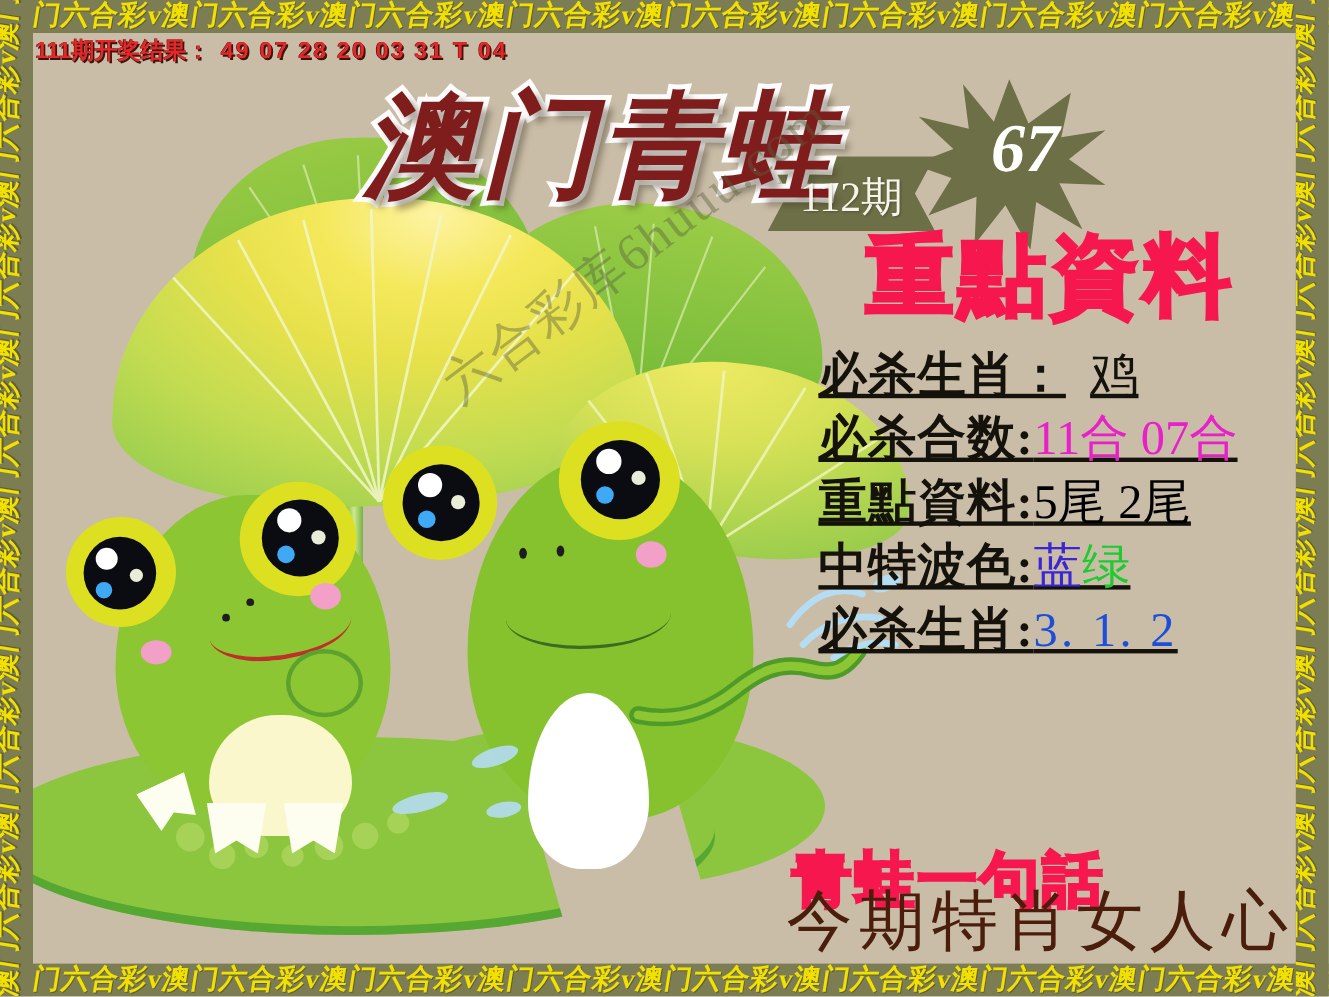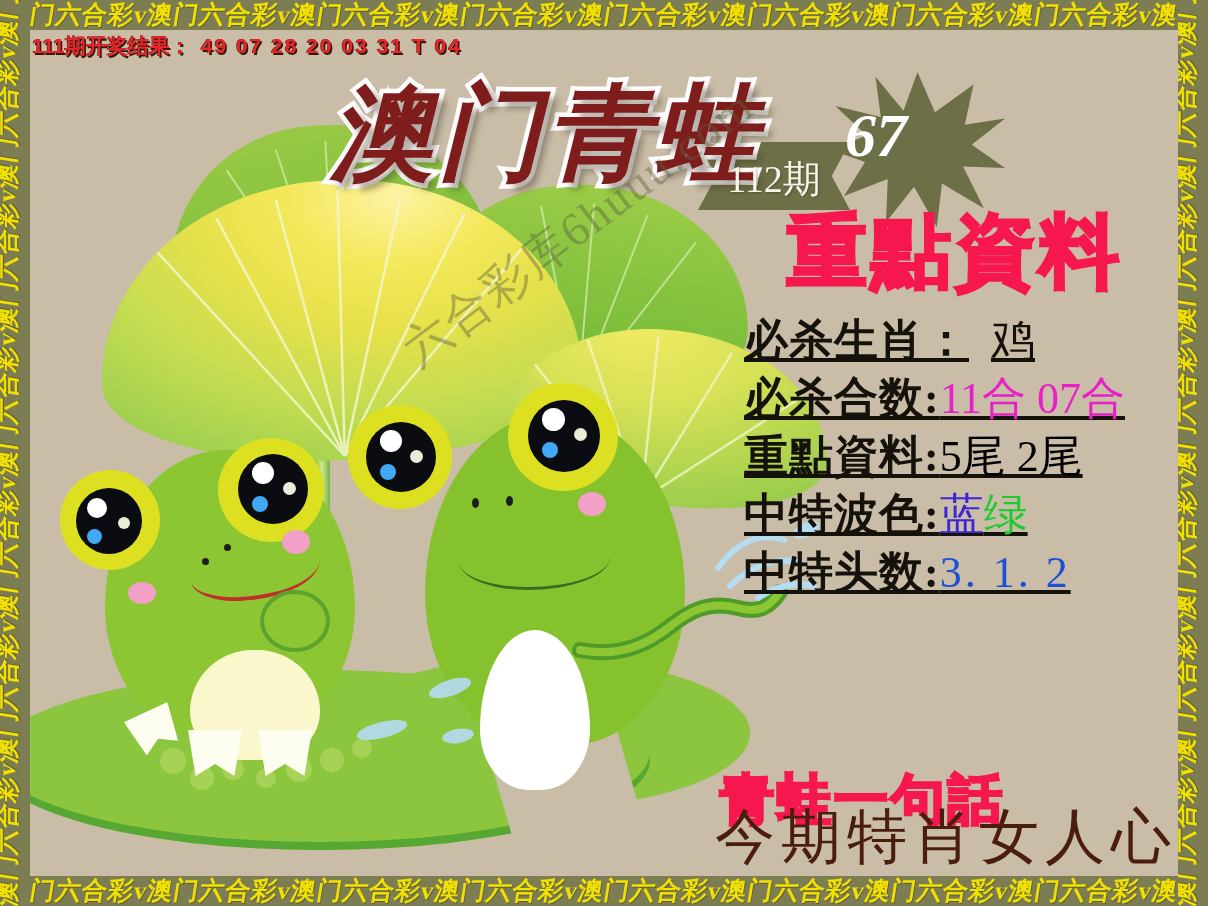--- a/index.html
+++ b/index.html
@@ -217,21 +217,21 @@
   }
   #starburst{
     position:absolute; left:800px; top:42px;
     width:175px; height:155px;
     background:#6d6f47;
     z-index:20;
     clip-path:polygon(50% 0%,60% 26%,82% 8%,77% 34%,100% 30%,81% 47%,100% 62%,76% 61%,88% 88%,64% 72%,61% 100%,48% 74%,32% 97%,33% 69%,8% 80%,20% 58%,0% 50%,21% 41%,3% 22%,29% 29%,26% 3%,42% 25%);
     filter:drop-shadow(4px 5px 4px rgba(50,45,25,.35));
   }
   #starnum{
-    position:absolute; left:786px; top:70px;
+    position:absolute; left:842px; top:70px;
     width:120px; text-align:center;
     font-family:"Liberation Serif", serif;
     font-style:italic; font-weight:bold;
     font-size:62px; color:#fff;
     z-index:26;
   }
   #issue-banner{
     position:absolute; left:668px; top:112px;
     width:152px; height:68px;
     background:#6d6f47;
@@ -490,21 +490,21 @@
 
       <div class="drow">
         <span class="lbl">重點資料:</span><span class="val-blue">5尾  2尾</span>
       </div>
 
       <div class="drow">
         <span class="lbl">中特波色:</span><span class="val-violet">蓝</span><span class="val-green">绿</span>
       </div>
 
       <div class="drow">
-        <span class="lbl">中特头数:</span><span class="val-brown">3. 1. 2</span>
+        <span class="lbl">必杀生肖:</span><span class="val-brown">3. 1. 2</span>
       </div>
     </div>
 
     <div id="phrase-head">青蛙一句話</div>
     <div id="phrase-body">今期特肖女人心</div>
 
   </div>
 </div>
 
 </body></html>

